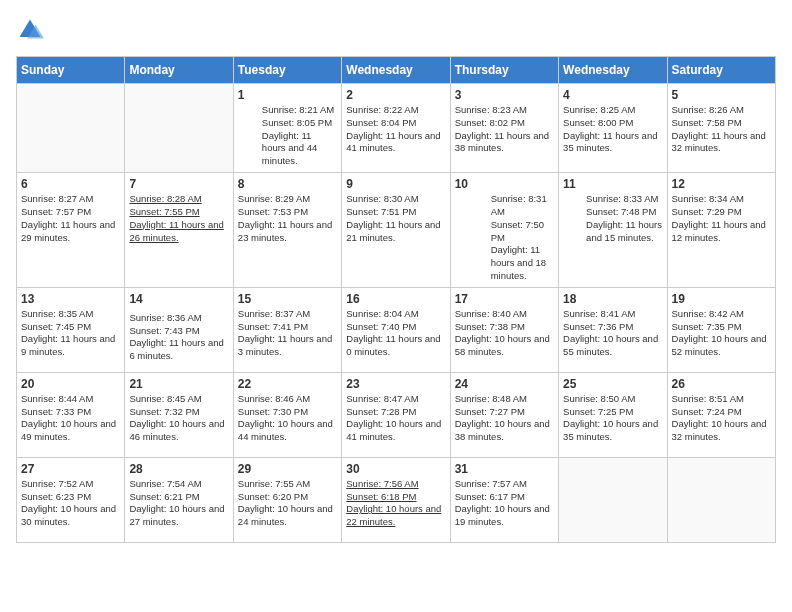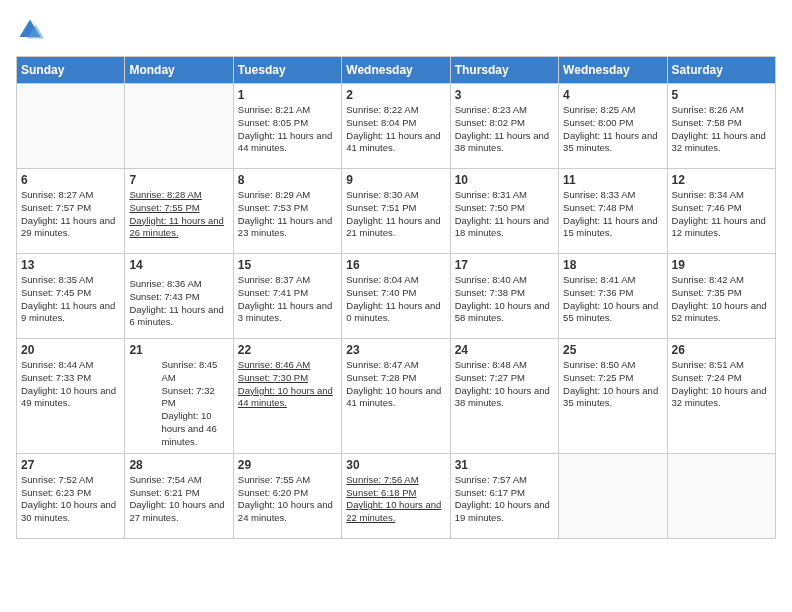--- a/index.html
+++ b/index.html
@@ -119,21 +119,21 @@
         <th>Wednesday</th>
         <th>Saturday</th>
       </tr>
   </thead>
   <tbody id="calendar-body">
       <tr>
         <td class="empty"></td>
         <td class="empty"></td>
         <td>
           <span class="day-num">1</span>
-          <div class="day-info" style="white-space: pre-line;">Sunrise: 8:21 AM
+          <div class="day-info" style="white-space: pre-line; margin-left: 24px;">Sunrise: 8:21 AM
 Sunset: 8:05 PM
 Daylight: 11 hours and 44 minutes.</div>
         </td>
         <td>
           <span class="day-num">2</span>
           <div class="day-info" style="white-space: pre-line;">Sunrise: 8:22 AM
 Sunset: 8:04 PM
 Daylight: 11 hours and 41 minutes.</div>
         </td>
         <td>
@@ -175,34 +175,34 @@
 Daylight: 11 hours and 23 minutes.</div>
         </td>
         <td>
           <span class="day-num">9</span>
           <div class="day-info" style="white-space: pre-line;">Sunrise: 8:30 AM
 Sunset: 7:51 PM
 Daylight: 11 hours and 21 minutes.</div>
         </td>
         <td>
           <span class="day-num">10</span>
-          <div class="day-info" style="white-space: pre-line;">Sunrise: 8:31 AM
+          <div class="day-info" style="white-space: pre-line; margin-left: 36px;">Sunrise: 8:31 AM
 Sunset: 7:50 PM
 Daylight: 11 hours and 18 minutes.</div>
         </td>
         <td>
           <span class="day-num">11</span>
-          <div class="day-info" style="white-space: pre-line;">Sunrise: 8:33 AM
+          <div class="day-info" style="white-space: pre-line; margin-left: 23px;">Sunrise: 8:33 AM
 Sunset: 7:48 PM
 Daylight: 11 hours and 15 minutes.</div>
         </td>
         <td>
           <span class="day-num">12</span>
           <div class="day-info" style="white-space: pre-line;">Sunrise: 8:34 AM
-Sunset: 7:46 PM
+Sunset: 7:29 PM
 Daylight: 11 hours and 12 minutes.</div>
         </td>
       </tr>
       <tr>
         <td>
           <span class="day-num">13</span>
           <div class="day-info" style="white-space: pre-line;">Sunrise: 8:35 AM
 Sunset: 7:45 PM
 Daylight: 11 hours and 9 minutes.</div>
         </td>
@@ -245,27 +245,27 @@
       </tr>
       <tr>
         <td>
           <span class="day-num">20</span>
           <div class="day-info" style="white-space: pre-line;">Sunrise: 8:44 AM
 Sunset: 7:33 PM
 Daylight: 10 hours and 49 minutes.</div>
         </td>
         <td>
           <span class="day-num">21</span>
-          <div class="day-info" style="white-space: pre-line; margin-left: 32px;">Sunrise: 8:45 AM
+          <div class="day-info" style="white-space: pre-line;">Sunrise: 8:45 AM
 Sunset: 7:32 PM
 Daylight: 10 hours and 46 minutes.</div>
         </td>
         <td>
           <span class="day-num">22</span>
-          <div class="day-info" style="white-space: pre-line; text-decoration: underline;">Sunrise: 8:46 AM
+          <div class="day-info" style="white-space: pre-line;">Sunrise: 8:46 AM
 Sunset: 7:30 PM
 Daylight: 10 hours and 44 minutes.</div>
         </td>
         <td>
           <span class="day-num">23</span>
           <div class="day-info" style="white-space: pre-line;">Sunrise: 8:47 AM
 Sunset: 7:28 PM
 Daylight: 10 hours and 41 minutes.</div>
         </td>
         <td>

